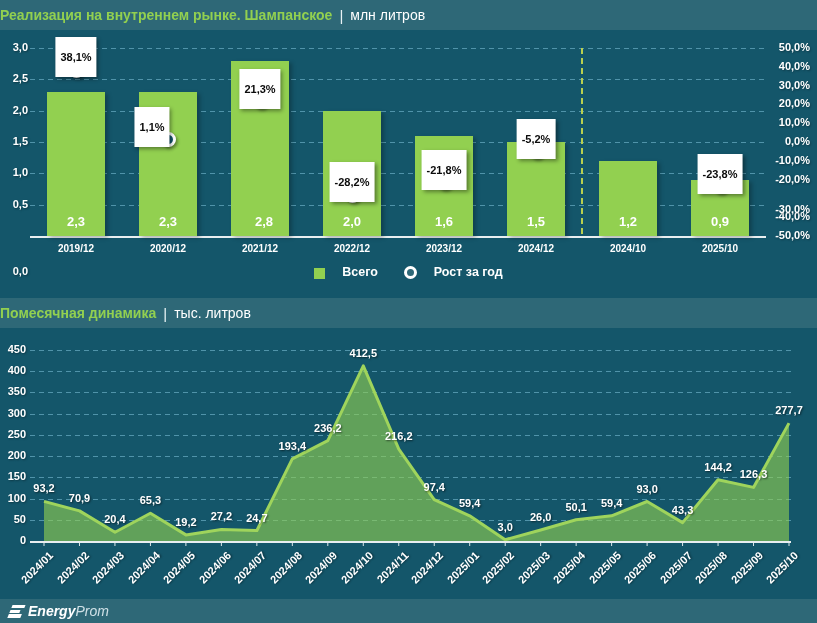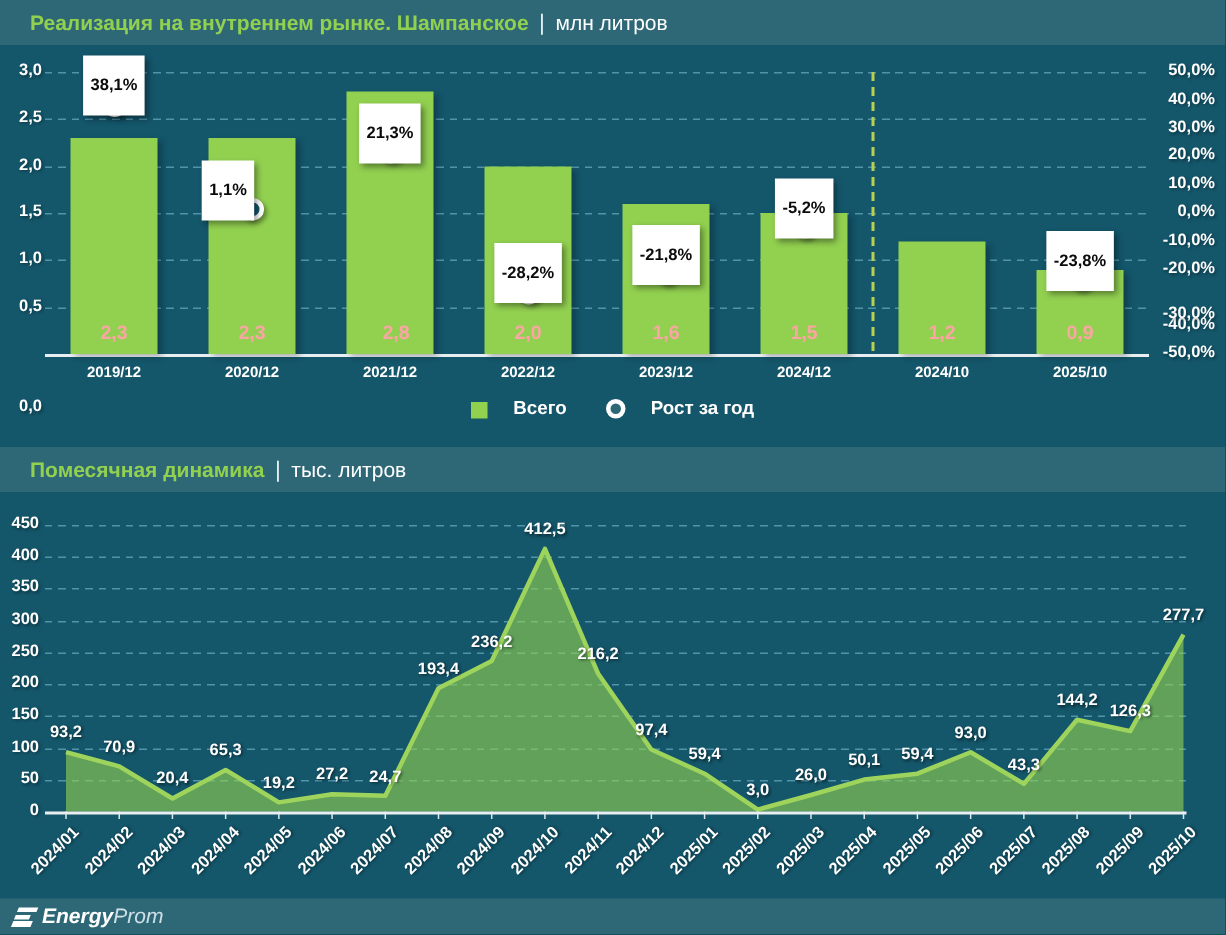--- a/index.html
+++ b/index.html
@@ -1,29 +1,29 @@
 <!DOCTYPE html>
 <html><head>
 <meta charset="utf-8">
 <style>
   html,body{margin:0;padding:0;background:#0e4654;}
   #app{position:relative;width:817px;height:623px;background:#14566A;
        font-family:"Liberation Sans","DejaVu Sans",sans-serif;overflow:hidden;}
   .band{position:absolute;left:0;width:817px;height:30px;background:#2E6877;
-        display:flex;align-items:center;padding-left:20px;box-sizing:border-box;}
+        display:flex;align-items:center;padding-left:0;box-sizing:border-box;}
   .t-green{color:#92D050;font-weight:bold;font-size:14px;}
   .t-sep{color:#e8f2f5;font-size:15px;font-weight:300;margin:0 7px;}
   .t-unit{color:#ffffff;font-size:14px;}
   .grid{position:absolute;height:1px;
         background:repeating-linear-gradient(90deg,rgba(130,198,222,.55) 0 5px,transparent 5px 9px);}
   .axisline{position:absolute;height:2px;background:#e9eef0;}
   .ytick{position:absolute;color:#fff;font-size:11px;font-weight:bold;text-align:right;
          text-shadow:1px 1px 2px rgba(0,0,0,.35);}
   .bar{position:absolute;background:#92D050;box-shadow:3px 2px 4px rgba(0,0,0,.25);}
-  .barval{position:absolute;color:#fca5a5;font-weight:bold;font-size:13px;text-align:center;}
+  .barval{position:absolute;color:#ffffff;font-weight:bold;font-size:13px;text-align:center;}
   .xcat{position:absolute;color:#fff;font-weight:bold;font-size:10px;text-align:center;}
   .marker{position:absolute;width:15px;height:15px;border-radius:50%;border:3px solid #fff;
           background:#14566A;box-sizing:border-box;box-shadow:2px 2px 3px rgba(0,0,0,.35);}
   .pctbox{position:absolute;background:#fff;color:#0b0b0b;font-weight:bold;font-size:11px;
           padding:14px 5px;transform:translateX(-50%);white-space:nowrap;
           box-shadow:2px 2px 4px rgba(0,0,0,.4);}
   .vsep{position:absolute;width:2px;
         background:repeating-linear-gradient(180deg,#b9d04f 0 6px,transparent 6px 10px);}
   .legend{position:absolute;left:0;top:265px;width:817px;display:flex;justify-content:center;
           gap:26px;color:#fff;font-size:12.5px;font-weight:bold;}

